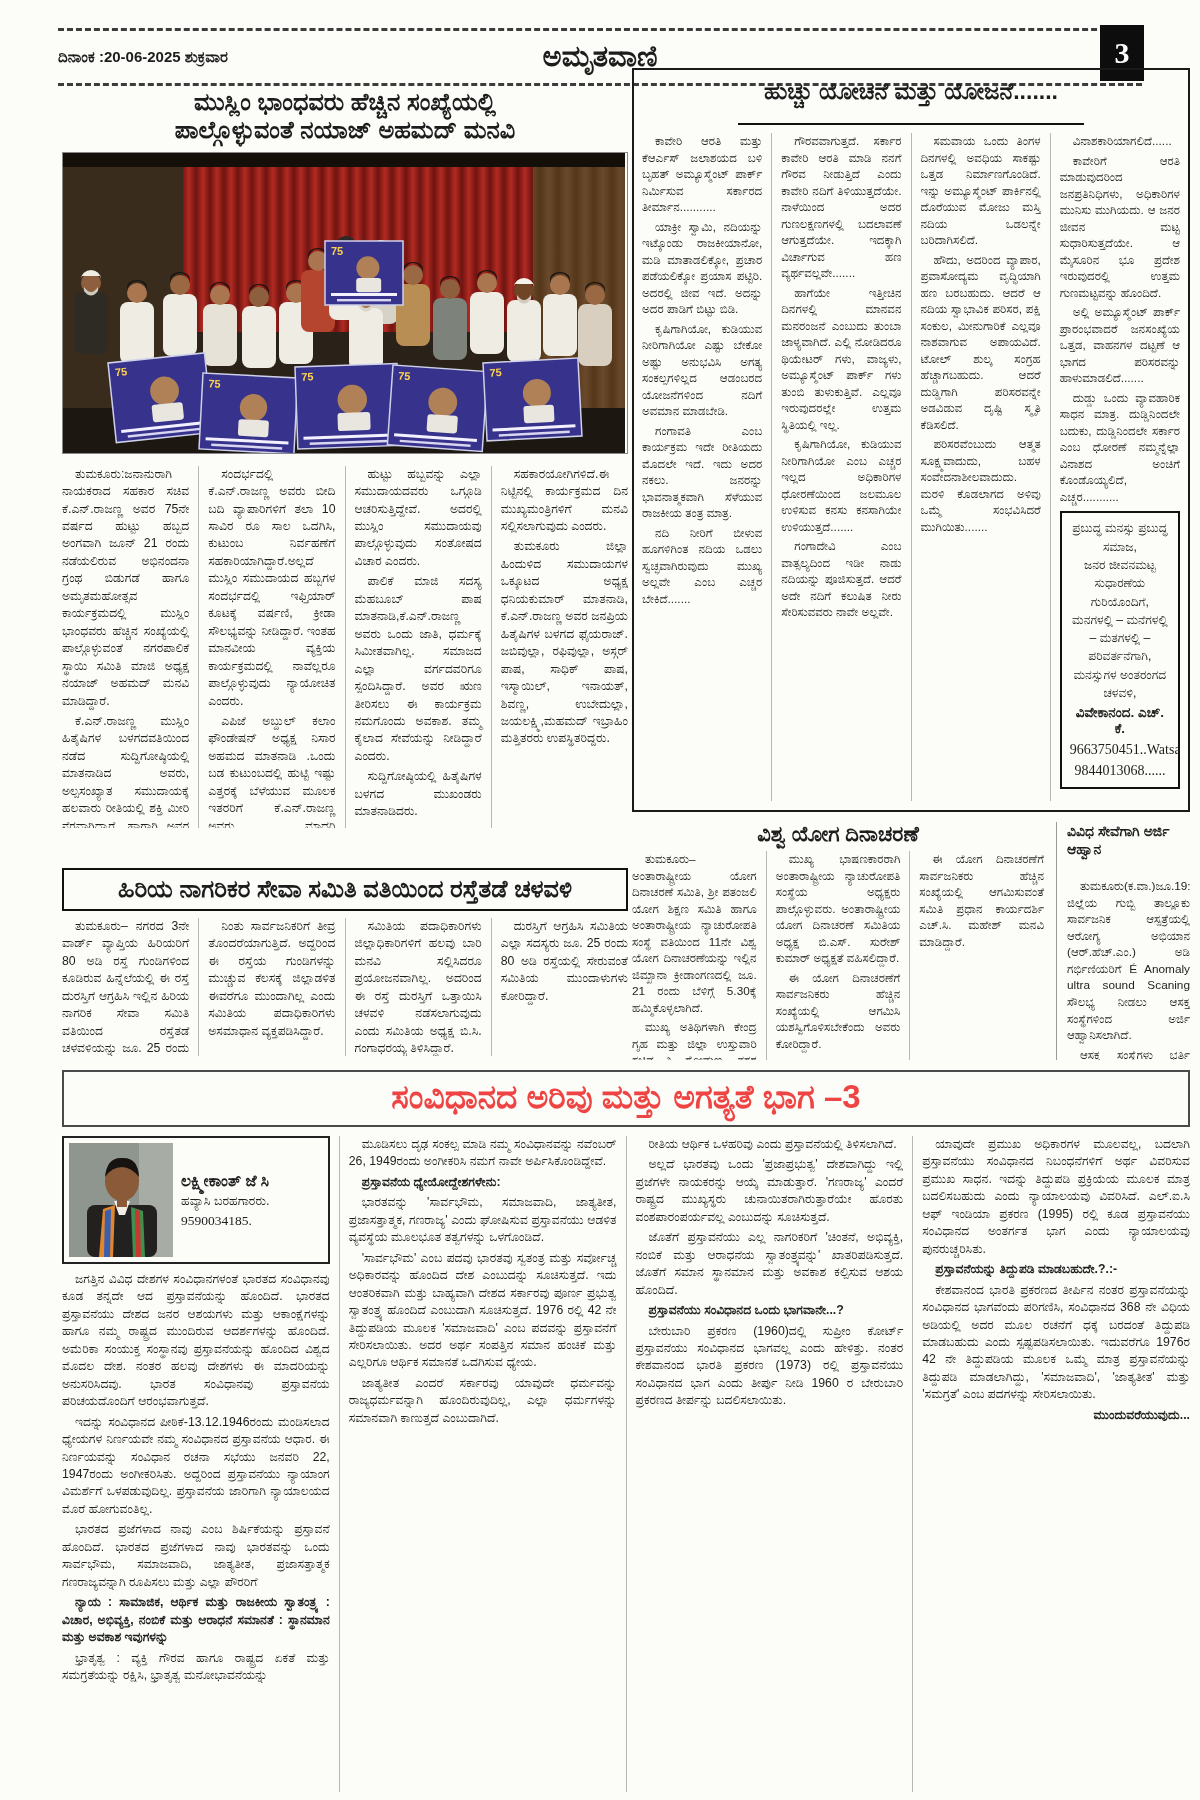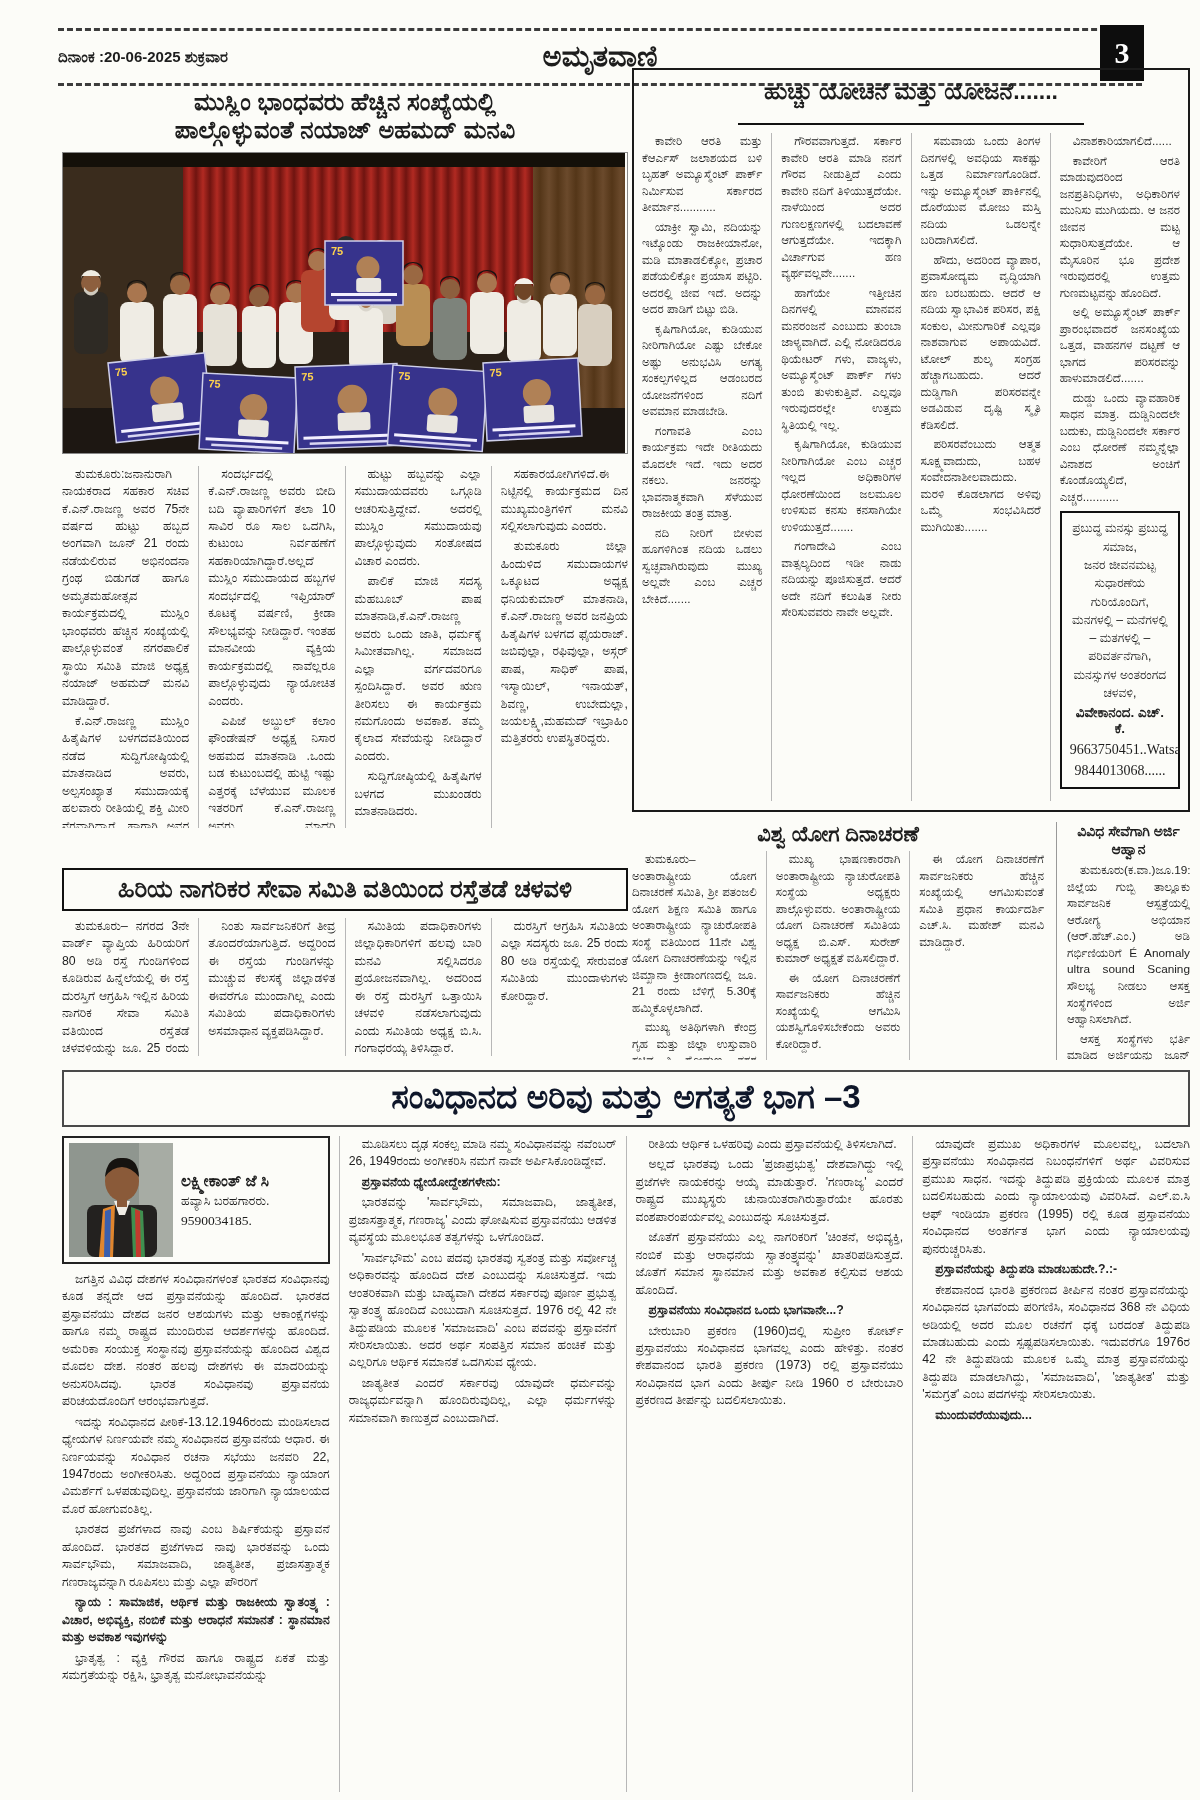--- a/index.html
+++ b/index.html
@@ -13,21 +13,21 @@
   .hdr-title{position:absolute;left:0;right:0;text-align:center;font-size:29px;font-weight:bold;}
   .hdr-page{position:absolute;right:-2px;top:-6px;width:44px;height:56px;background:#0d0d0d;
             color:#fff;display:flex;align-items:center;justify-content:center;
             font-size:30px;font-weight:bold;font-family:"Liberation Serif",serif;}
   
   .cols{display:flex;}
   .col{flex:1;min-width:0;}
   .col + .col{border-left:1px solid #b7b7b7;margin-left:9px;padding-left:9px;}
   .para{font-size:12.3px;line-height:1.42;text-align:justify;margin:0 0 3px;text-indent:13px;}
   .b{font-weight:bold;}
-  .r{font-weight:bold;}
+  .r{text-align:right;font-weight:bold;}
   .sm .para{font-size:11.8px;line-height:1.4;}
   
   .art-muslim{position:absolute;left:62px;top:88px;width:566px;height:778px;overflow:hidden;}
   .muslim-head{font-size:24px;line-height:1.18;font-weight:bold;text-align:center;}
   .photo-wrap{margin:7px 0 6px;border:1px solid #888;line-height:0;}
   .art-muslim .cols{height:362px;overflow:hidden;margin-top:12px;}
   
   .art-crazy{position:absolute;left:632px;top:68px;width:558px;height:744px;
              border:2px solid #1a1a1a;padding:6px 8px;box-sizing:border-box;overflow:hidden;}
   .crazy-head{text-align:center;font-size:23px;font-weight:bold;margin:2px 0 8px;}
@@ -35,30 +35,30 @@
   .art-crazy .cols{height:668px;overflow:hidden;}
   .contact-box{border:2px solid #111;padding:6px 8px;margin-top:6px;text-align:center;}
   .cb-line{font-size:12.2px;line-height:1.5;}
   .cb-name{font-weight:bold;font-size:13.5px;margin:3px 0;}
   .cb-phone{font-family:"Liberation Serif",serif;font-size:14px;line-height:1.45;}
   
   .art-yoga{position:absolute;left:632px;top:822px;width:412px;height:238px;overflow:hidden;}
   .yoga-head{text-align:center;font-size:21px;font-weight:bold;margin-bottom:5px;}
   .art-seva{position:absolute;left:1056px;top:822px;width:134px;height:238px;
             border-left:1px solid #999;padding-left:10px;box-sizing:border-box;overflow:hidden;}
-  .seva-head{text-align:center;font-size:14px;font-weight:bold;line-height:1.3;margin-bottom:4px;}
+  .seva-head{text-align:left;font-size:14px;font-weight:bold;line-height:1.3;margin-bottom:20px;}
   
   .art-road{position:absolute;left:62px;top:868px;width:566px;height:194px;overflow:hidden;}
   .road-head{border:2px solid #111;text-align:center;font-size:24px;font-weight:bold;
              padding:5px 0 6px;margin-bottom:7px;}
   .art-road .cols{height:138px;overflow:hidden;}
   
   .art-const{position:absolute;left:62px;top:1070px;width:1128px;height:722px;overflow:hidden;}
   .const-head{border:2px solid #4a4a4a;text-align:center;font-size:33px;font-weight:bold;
-              color:#0f172a;padding:6px 0 8px;}
+              color:#ef4444;padding:6px 0 8px;}
   .const-body{display:flex;margin-top:9px;height:660px;overflow:hidden;}
   .author-box{border:2px solid #222;padding:5px;display:flex;gap:8px;align-items:center;
               margin-bottom:7px;height:128px;box-sizing:border-box;}
   .author-info{flex:1;}
   .author-name{font-weight:bold;font-size:15.5px;margin-bottom:4px;}
   .author-title{font-size:12.5px;margin-bottom:4px;}
   .author-phone{font-family:"Liberation Serif",serif;font-size:13.5px;}
   svg{display:block;}
 </style>
 </head>

